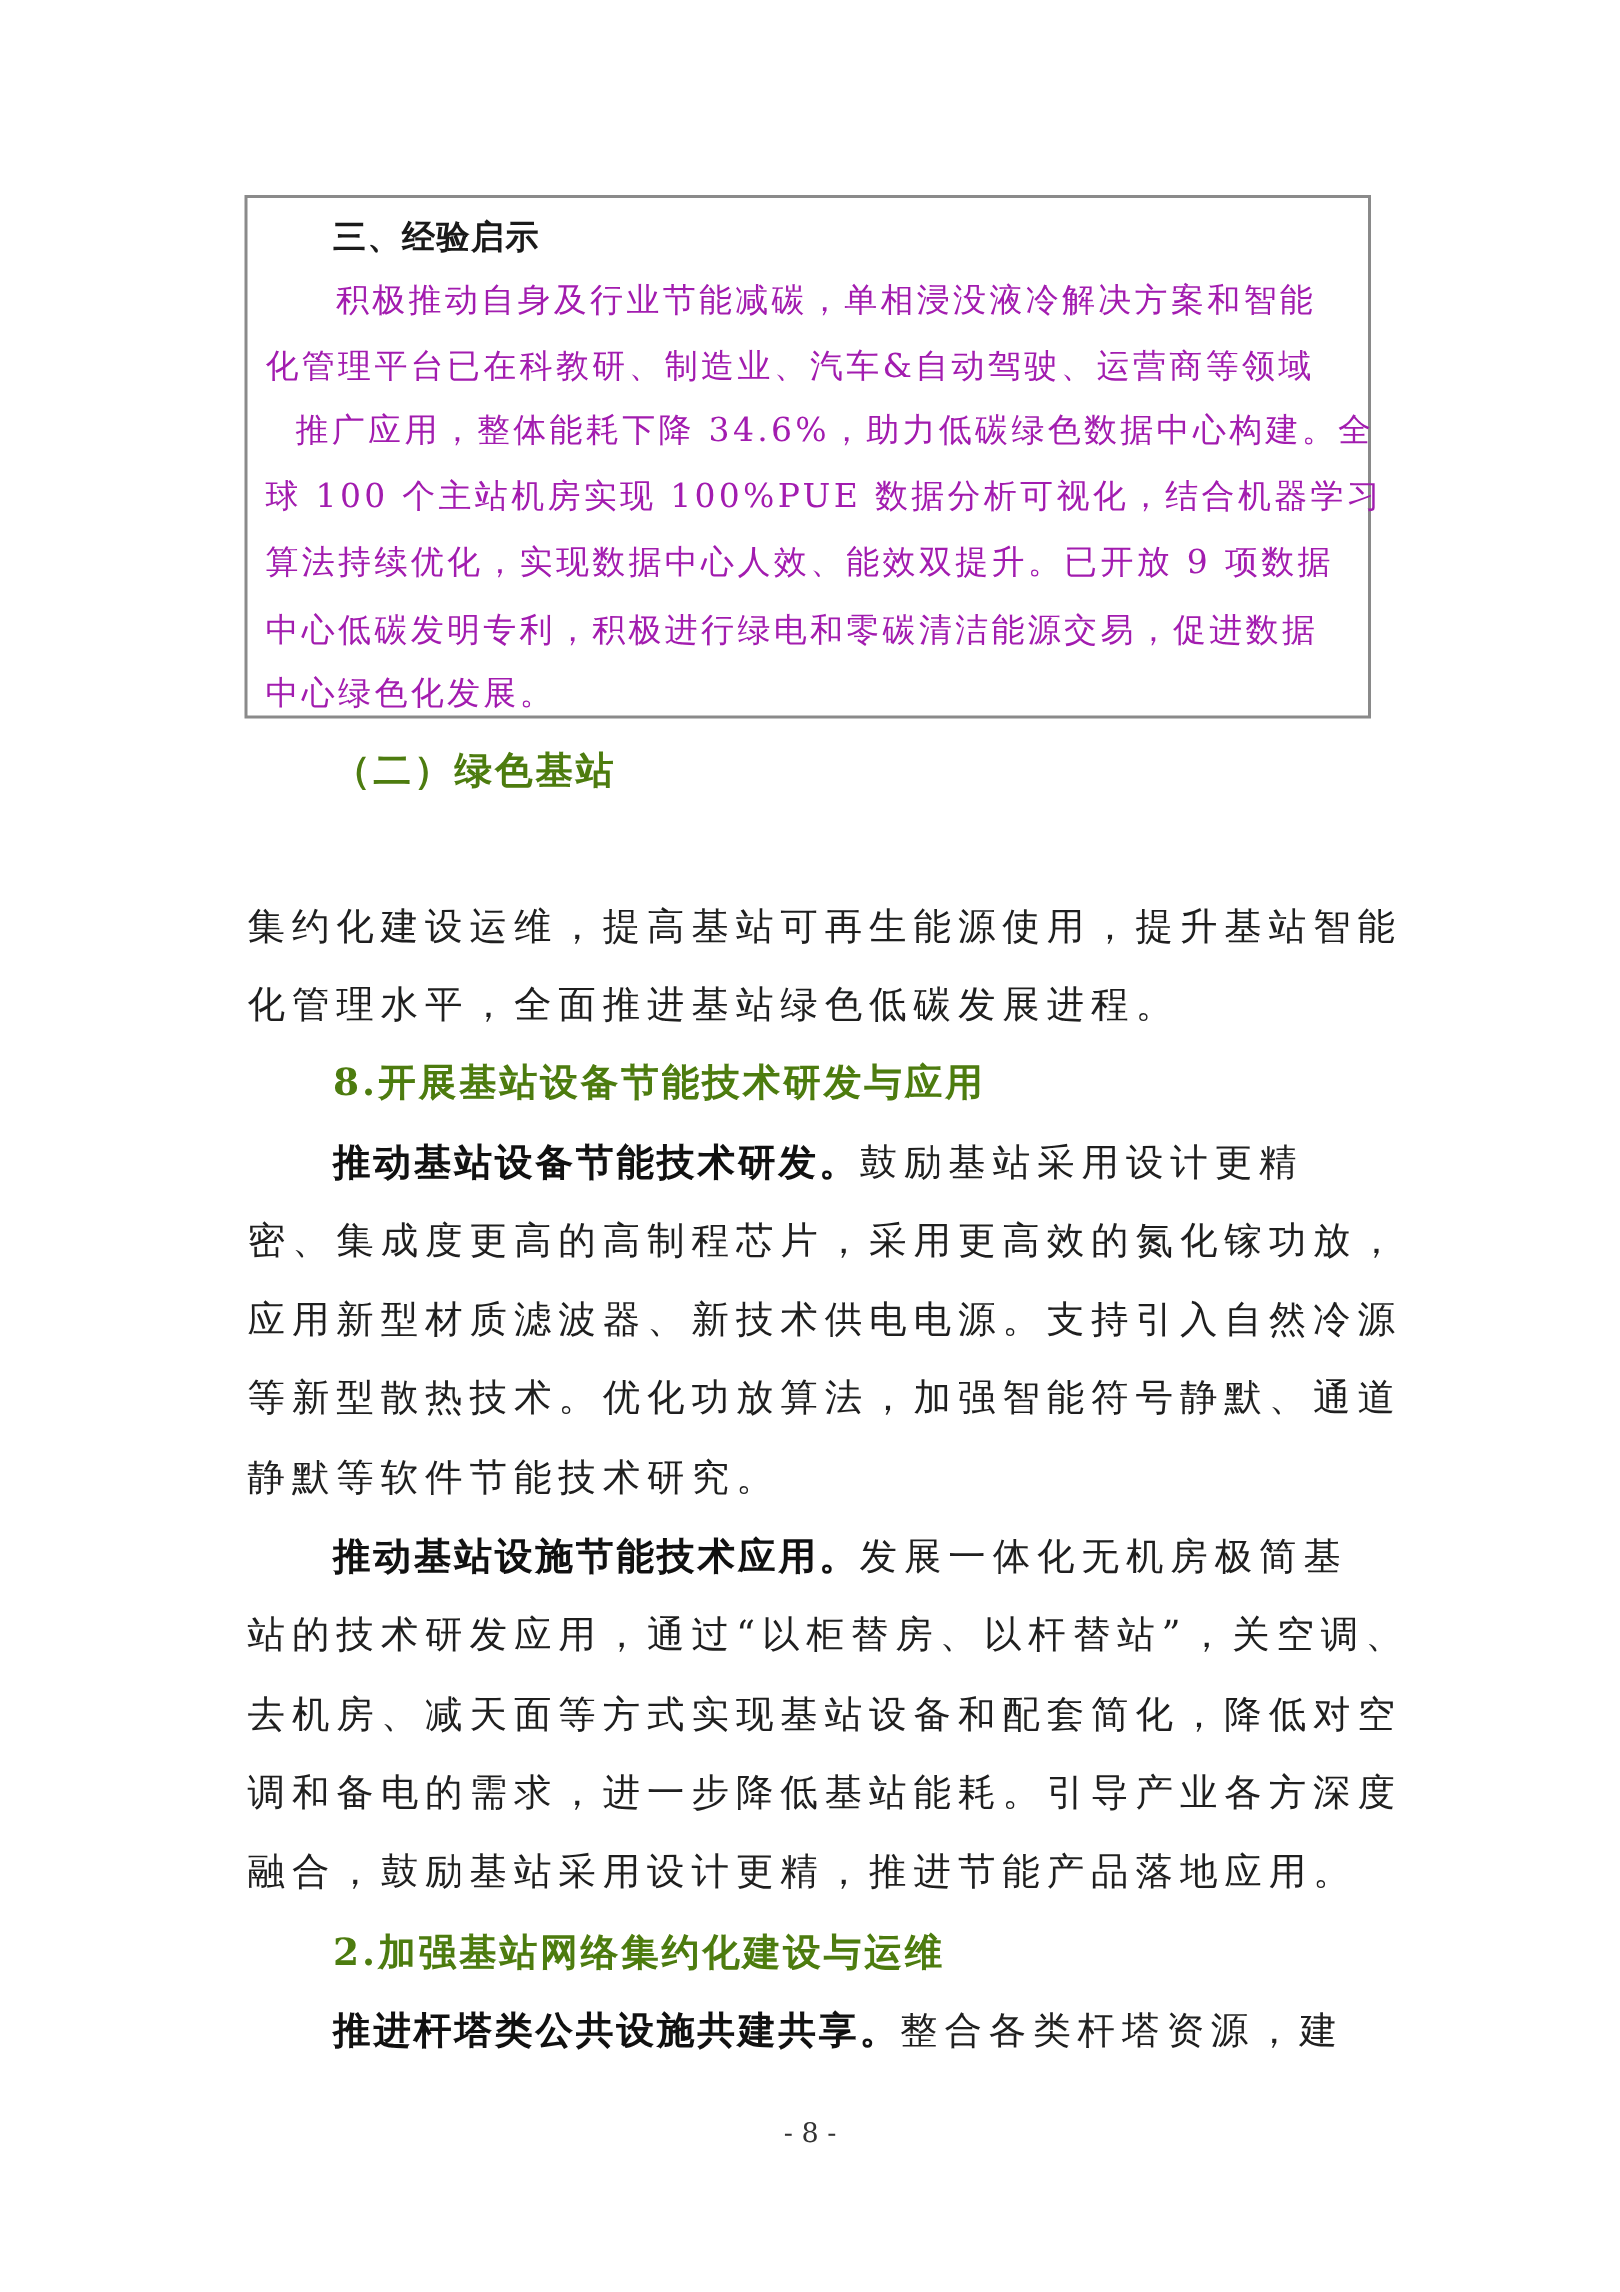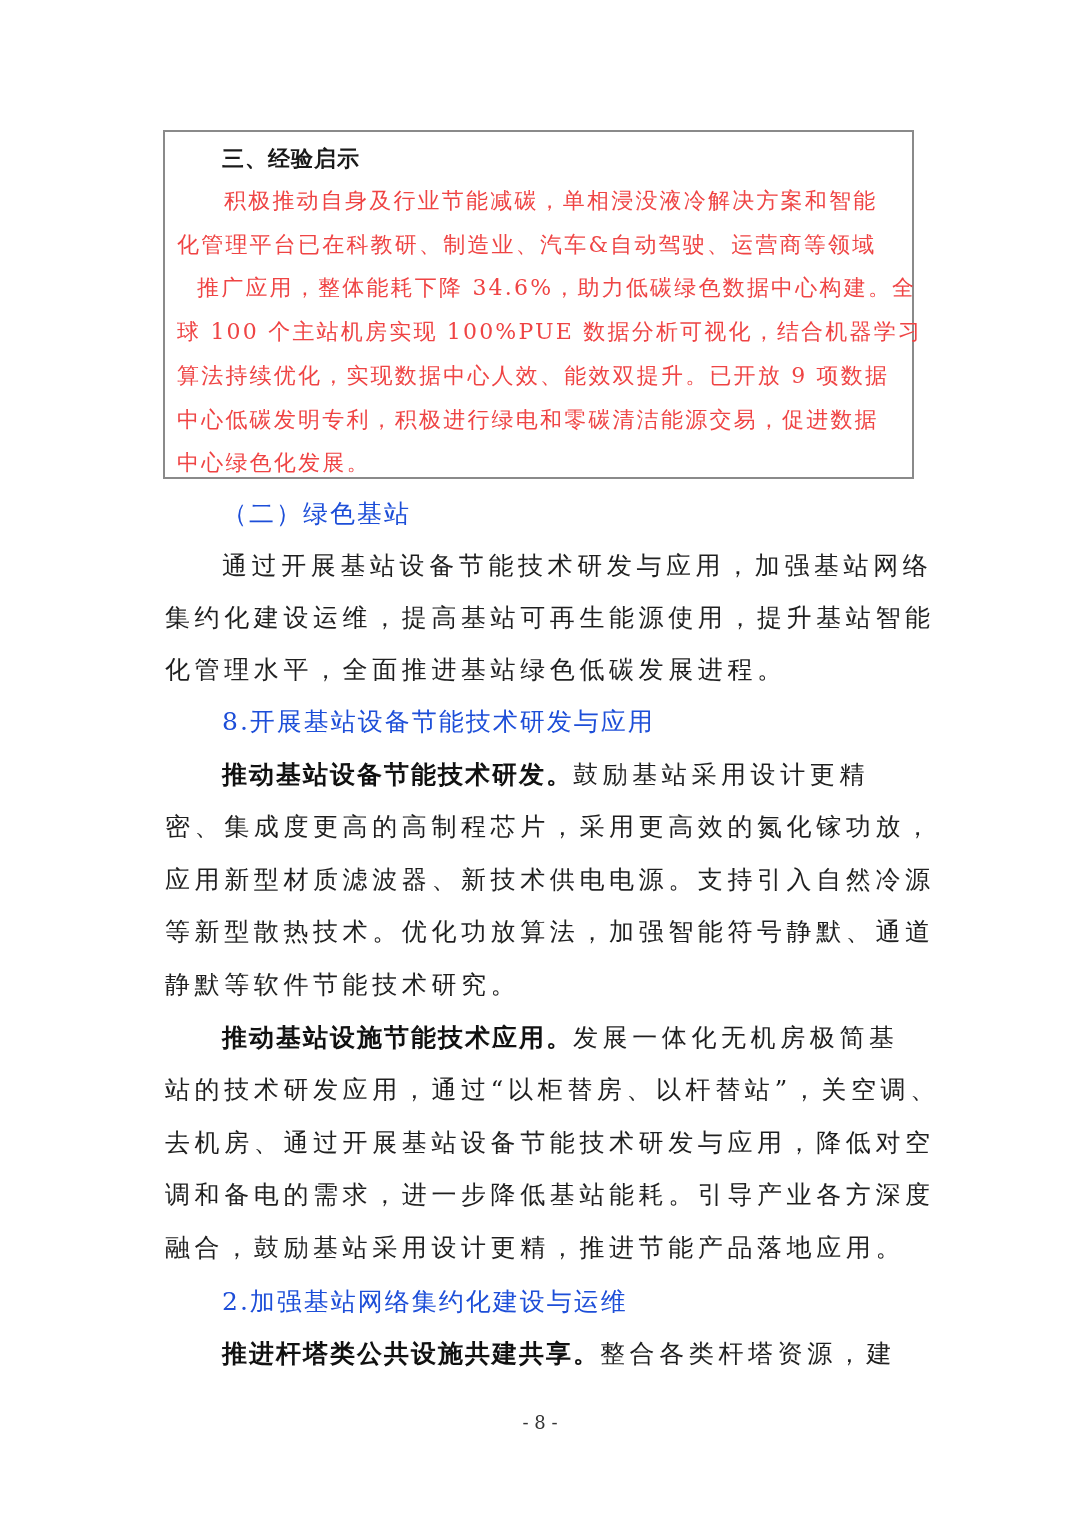--- a/index.html
+++ b/index.html
@@ -40,43 +40,43 @@
     line-height: 36px;
   }
   .box-line {
     position: absolute;
     left: 177px;
     width: 728px;
     font-size: 22px;
     line-height: 30px;
     letter-spacing: 2.2px;
     white-space: nowrap;
-    color: #ef4444;
+    color: #a21caf;
   }
   .indent-box { left: 224px; width: 680px; }
 
   .line {
     position: absolute;
     left: 165px;
     width: 750px;
     font-size: 25px;
     line-height: 36px;
     letter-spacing: 4.6px;
     white-space: nowrap;
     color: #1f1f1f;
   }
   .indent { left: 222px; width: 693px; }
   .heading {
     position: absolute;
-    font-weight: normal;
+    font-weight: bold;
     font-size: 25px;
     line-height: 36px;
     letter-spacing: 2px;
     white-space: nowrap;
-    color: #1d4ed8;
+    color: #4d7c0f;
   }
   .bold { font-weight: bold; color: #111; letter-spacing: 2px; margin-top: 12px; }
   .page-number {
     position: absolute;
     left: 0;
     width: 1080px;
     top: 1411px;
     text-align: center;
     font-size: 18px;
     line-height: 24px;
@@ -93,39 +93,38 @@
   <div class="box-line indent-box" style="top:186px;">积极推动自身及行业节能减碳，单相浸没液冷解决方案和智能</div>
   <div class="box-line" style="top:230px;">化管理平台已在科教研、制造业、汽车&amp;自动驾驶、运营商等领域</div>
   <div class="box-line" style="top:273px;margin-left:20px;">推广应用，整体能耗下降 34.6%，助力低碳绿色数据中心构建。全</div>
   <div class="box-line" style="top:317px;">球 100 个主站机房实现 100%PUE 数据分析可视化，结合机器学习</div>
   <div class="box-line" style="top:361px;">算法持续优化，实现数据中心人效、能效双提升。已开放 9 项数据</div>
   <div class="box-line" style="top:405px;font-family:Liberation Serif, serif;">中心低碳发明专利，积极进行绿电和零碳清洁能源交易，促进数据</div>
   <div class="box-line" style="top:448px;">中心绿色化发展。</div>
 
   <div class="heading" style="left:222px; top:496px;">（二）绿色基站</div>
 
-  <div class="line indent" style="top:548px;">通过开展基站设备节能技术研发与应用，加强基站网络</div>
   <div class="line" style="top:600px;">集约化建设运维，提高基站可再生能源使用，提升基站智能</div>
   <div class="line" style="top:652px;">化管理水平，全面推进基站绿色低碳发展进程。</div>
 
   <div class="heading" style="left:222px; top:704px;">8.开展基站设备节能技术研发与应用</div>
 
   <div class="line indent" style="top:757px;">
     <span class="bold">推动基站设备节能技术研发。</span><span>鼓励基站采用设计更精</span>
   </div>
   <div class="line" style="top:809px;">密、集成度更高的高制程芯片，采用更高效的氮化镓功放，</div>
   <div class="line" style="top:862px;">应用新型材质滤波器、新技术供电电源。支持引入自然冷源</div>
   <div class="line" style="top:914px;">等新型散热技术。优化功放算法，加强智能符号静默、通道</div>
   <div class="line" style="top:967px;">静默等软件节能技术研究。</div>
 
   <div class="line indent" style="top:1020px;">
     <span class="bold">推动基站设施节能技术应用。</span><span>发展一体化无机房极简基</span>
   </div>
   <div class="line" style="top:1072px;">站的技术研发应用，通过“以柜替房、以杆替站”，关空调、</div>
-  <div class="line" style="top:1125px;">去机房、通过开展基站设备节能技术研发与应用，降低对空</div>
+  <div class="line" style="top:1125px;">去机房、减天面等方式实现基站设备和配套简化，降低对空</div>
   <div class="line" style="top:1177px;text-align:center;">调和备电的需求，进一步降低基站能耗。引导产业各方深度</div>
   <div class="line" style="top:1230px;">融合，鼓励基站采用设计更精，推进节能产品落地应用。</div>
 
   <div class="heading" style="left:222px; top:1284px;">2.加强基站网络集约化建设与运维</div>
 
   <div class="line indent" style="top:1336px;">
     <span class="bold">推进杆塔类公共设施共建共享。</span><span>整合各类杆塔资源，建</span>
   </div>
 
   <div class="page-number">- 8 -</div>

